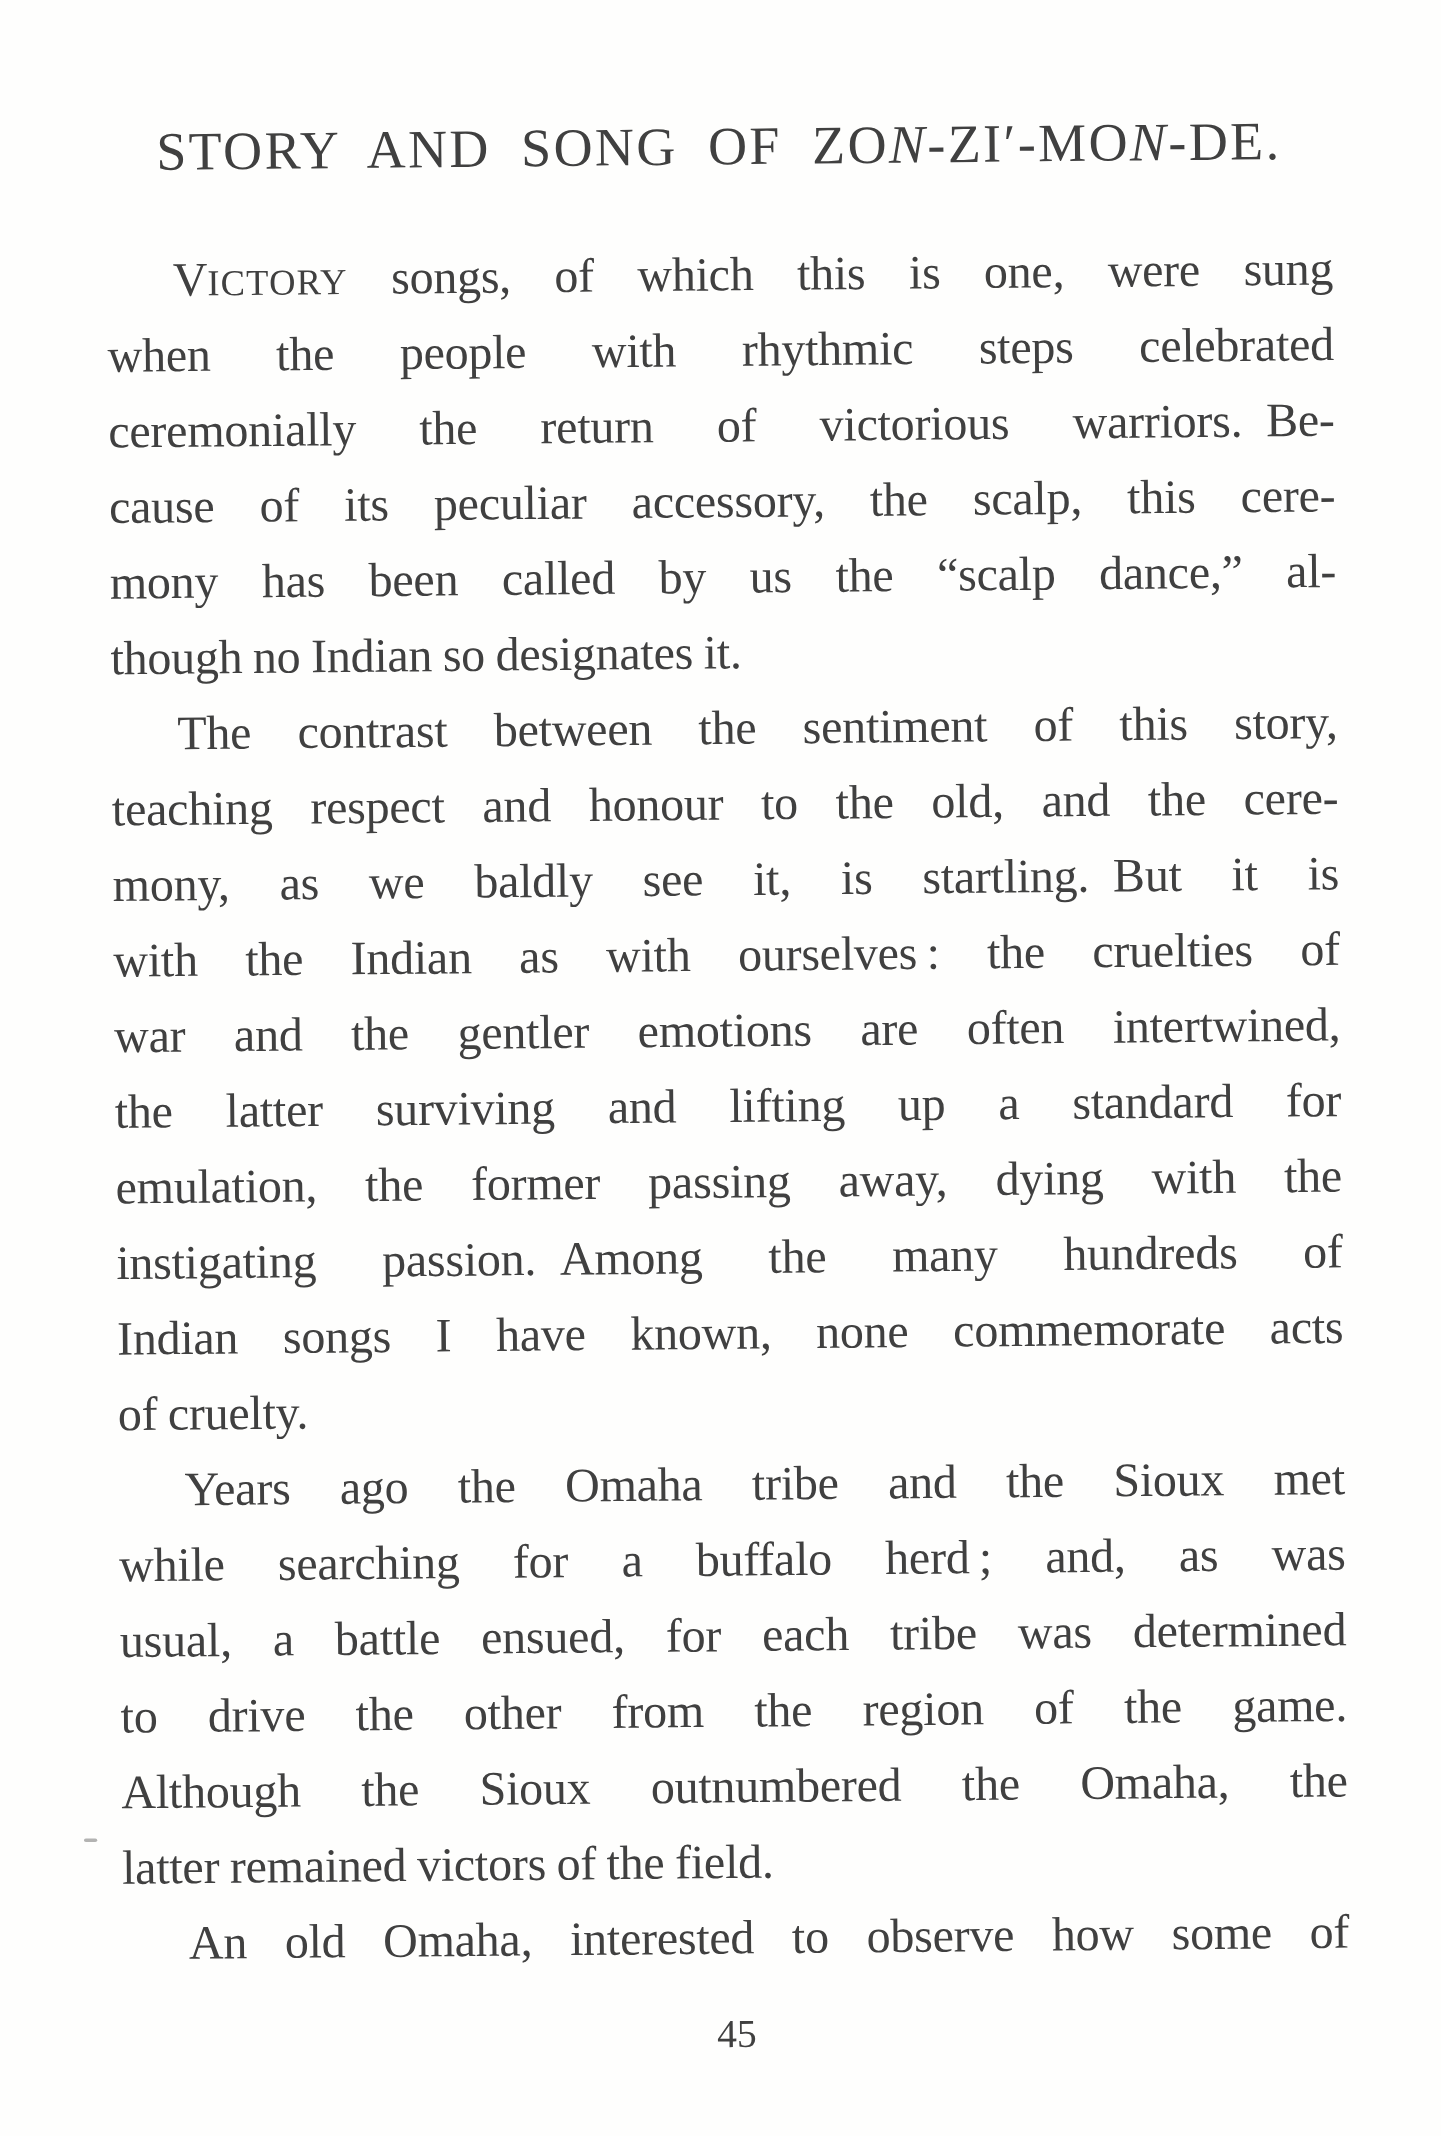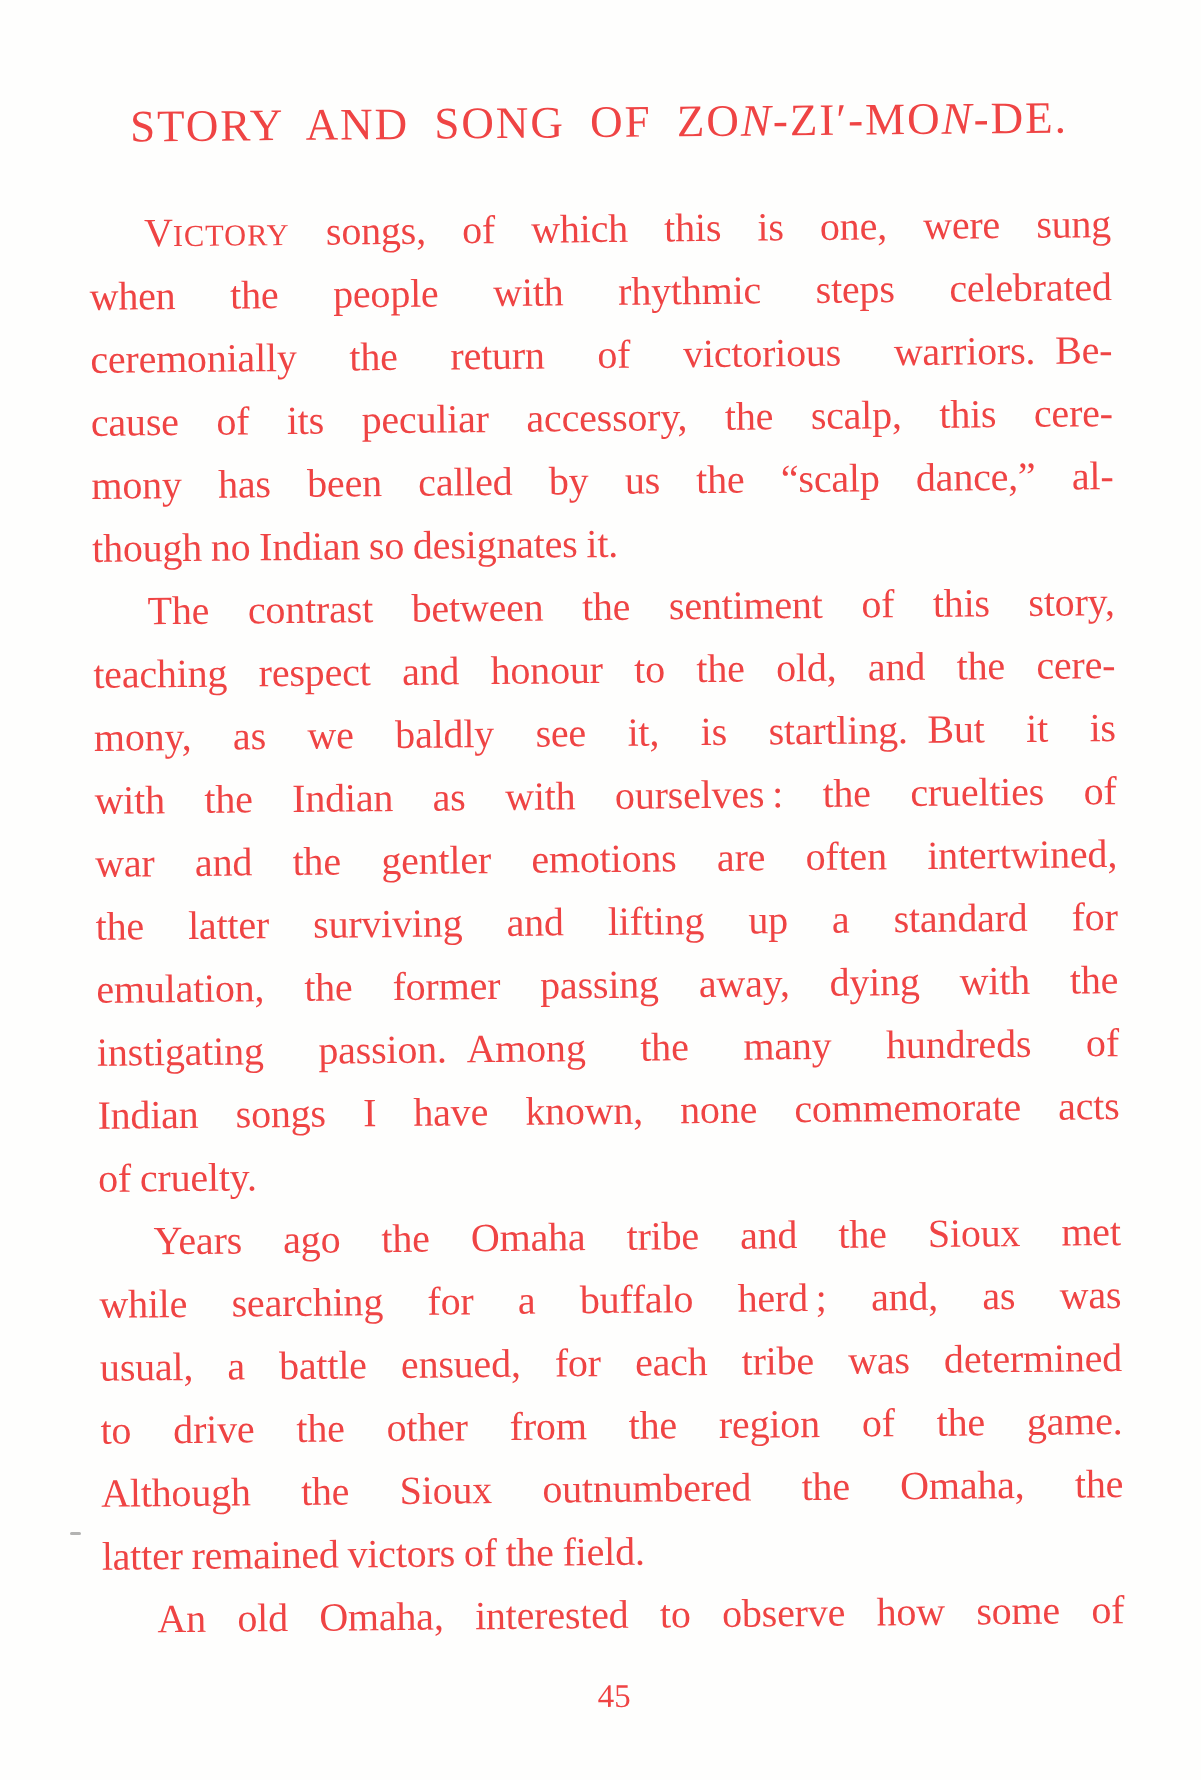--- a/index.html
+++ b/index.html
@@ -8,21 +8,21 @@
     background: #e8e8e8;
   }
   .page {
     position: relative;
     width: 1201px;
     height: 1780px;
     background: #fefefdff;
     background: #fefefd;
     overflow: hidden;
     font-family: "Liberation Serif", "DejaVu Serif", serif;
-    color: #ef4444;
+    color: #404040;
   }
   .content {
     position: absolute;
     left: 88px;
     top: 0;
     width: 1022px;
     height: 1780px;
     transform: rotate(-0.55deg);
     transform-origin: 511px 120px;
   }

